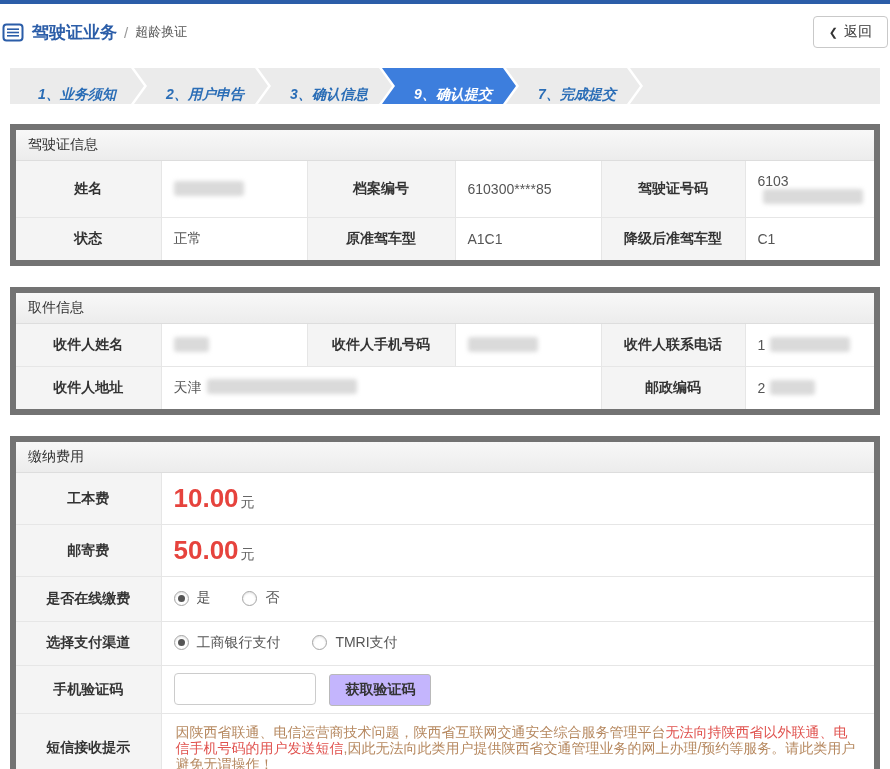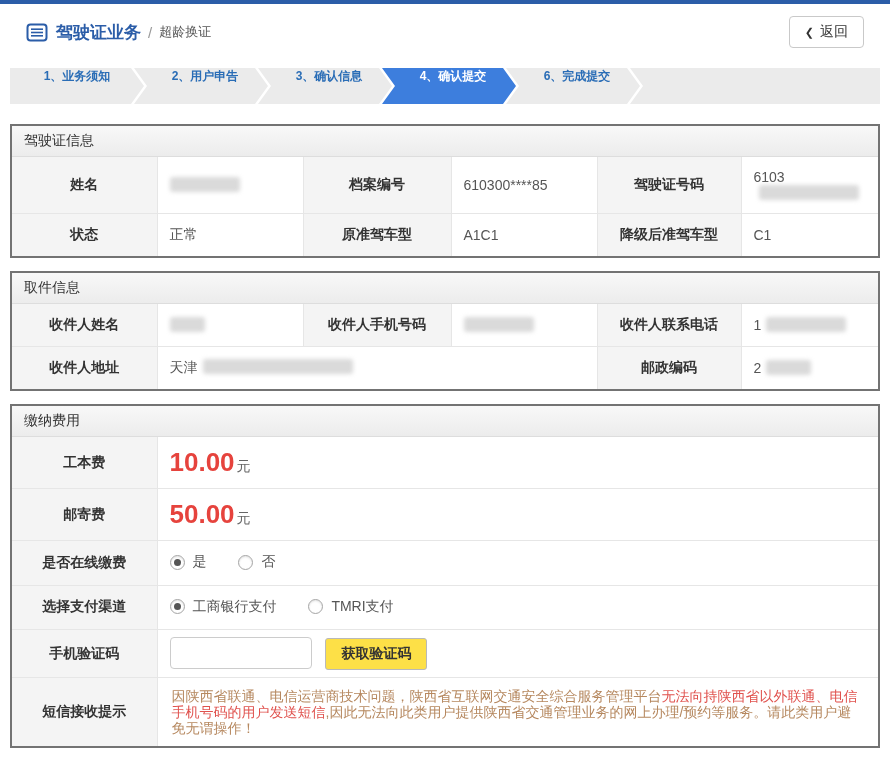--- a/index.html
+++ b/index.html
@@ -8,55 +8,56 @@
     font-family: "Liberation Sans", "DejaVu Sans", sans-serif;
     background: #fff;
     display: flex;
     flex-direction: column;
     overflow: hidden;
   }
   
   .topbar { height: 4px; background: #2b5da8; flex: none; }
 
   
-  .header { display: flex; align-items: center; padding: 0 26px; height: 56px; flex: none; }
+  .header { display: flex; align-items: center; padding: 0 2px; height: 56px; flex: none; }
   .title-wrap { display: flex; align-items: center; }
   .list-icon { display: inline-flex; margin-right: 8px; }
   .page-title { color: #2b5da8; font-size: 17px; font-weight: bold; }
   .title-sep { color: #999; font-size: 15px; margin: 0 7px; }
   .page-subtitle { color: #555; font-size: 13px; }
   .back-btn {
     margin-left: auto; display: inline-flex; align-items: center; gap: 6px;
     padding: 6px 15px; border: 1px solid #c9c9c9; border-radius: 4px;
     background: #fff; font-size: 14px; color: #333; cursor: pointer;
     font-family: inherit;
   }
   .back-chevron { font-size: 11px; font-weight: bold; color: #333; }
 
   
   .steps { display: flex; margin: 8px 10px 0; height: 36px; flex: none; background: #fff; }
   .step {
     position: relative; width: 134px; margin-left: -10px;
-    background: #ebebeb; color: #2a6db6; font-size: 12px; font-weight: 600;
-    display: flex; align-items: flex-start; justify-content: center;
+    background: #ebebeb; color: #2a6db6; font-size: 14px; font-weight: 600;
+    display: flex; align-items: flex-end; justify-content: center;
     padding-left: 8px; cursor: default;
     clip-path: polygon(0 0, calc(100% - 13px) 0, 100% 50%, calc(100% - 13px) 100%, 0 100%, 13px 50%);
+    font-style: italic;
   }
   .step:first-child {
     margin-left: 0; padding-left: 0;
     clip-path: polygon(0 0, calc(100% - 13px) 0, 100% 50%, calc(100% - 13px) 100%, 0 100%);
   }
   .step.active { background: #3d7edd; color: #fff; }
   .steps-filler {
     flex: 1; margin-left: -10px; background: #ebebeb;
     clip-path: polygon(0 0, 100% 0, 100% 100%, 0 100%, 13px 50%);
   }
 
   
-  .panel { margin: 0 10px 13px; border: 2px solid #737373; flex: none; }
+  .panel { margin: 0 10px 21px; border: 6px solid #737373; flex: none; }
   .panel-first { margin-top: 20px; }
   .panel-header {
     background: linear-gradient(#f8f8f8, #ececec);
     border-bottom: 1px solid #ddd;
     padding: 6px 12px; font-size: 14px; color: #333;
   }
   table { width: 100%; border-collapse: collapse; table-layout: fixed; }
   td { border-top: 1px solid #e6e6e6; border-left: 1px solid #e6e6e6; font-size: 14px; vertical-align: middle; }
   tr:first-child > td { border-top: none; }
   td:first-child { border-left: none; }
@@ -89,21 +90,21 @@
   .radio.checked .radio-circle::after {
     content: ""; position: absolute; inset: 3px; border-radius: 50%; background: #555;
   }
   .code-cell { padding: 7px 12px; }
   .code-input {
     width: 142px; height: 32px; border: 1px solid #ccc; border-radius: 4px;
     padding: 0 8px; font-size: 14px; color: #333; font-family: inherit;
   }
   .code-btn {
     margin-left: 10px; height: 32px; padding: 0 15px;
-    background: #fde047; border: 1px solid #b9b9b9; border-radius: 3px;
+    background: #c4b5fd; border: 1px solid #b9b9b9; border-radius: 3px;
     font-size: 14px; font-weight: 600; color: #333; cursor: pointer;
     font-family: inherit; vertical-align: middle;
   }
   .notice-cell { padding: 10px 14px; line-height: 16px; }
   .notice-normal { color: #b6885f; }
   .notice-em { color: #e0524e; }
 
   
   .footer-actions { display: flex; justify-content: flex-end; gap: 12px; padding: 22px 57px 0 0; flex: none; }
 </style>
@@ -136,24 +137,24 @@
   <div class="step">
       <span>1、业务须知</span>
     </div>
   <div class="step">
       <span>2、用户申告</span>
     </div>
   <div class="step">
       <span>3、确认信息</span>
     </div>
   <div class="step active">
-      <span>4、确认提交</span>
-    </div>
-  <div class="step">
-      <span>6、完成提交</span>
+      <span>9、确认提交</span>
+    </div>
+  <div class="step">
+      <span>7、完成提交</span>
     </div>
   <div class="steps-filler"></div>
 </div>
 
 <div class="panel panel-first">
   <div class="panel-header">驾驶证信息</div>
   <table>
     <colgroup>
         <col style="width:145px">
         <col style="width:146px">

